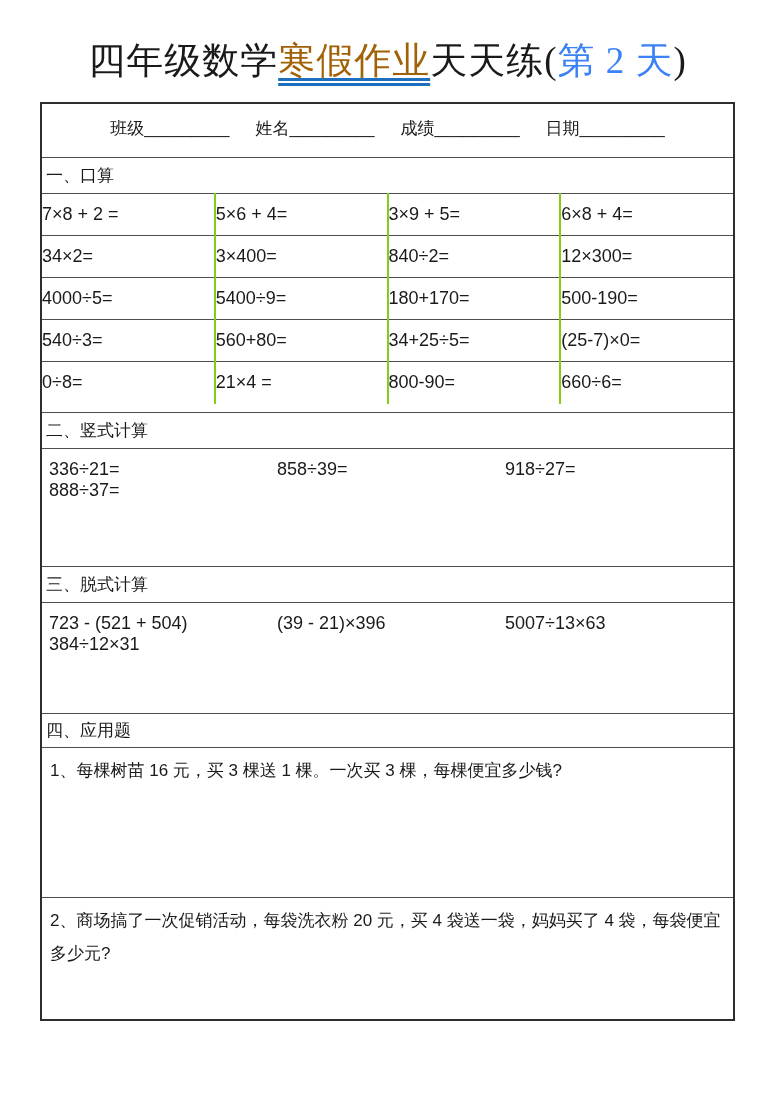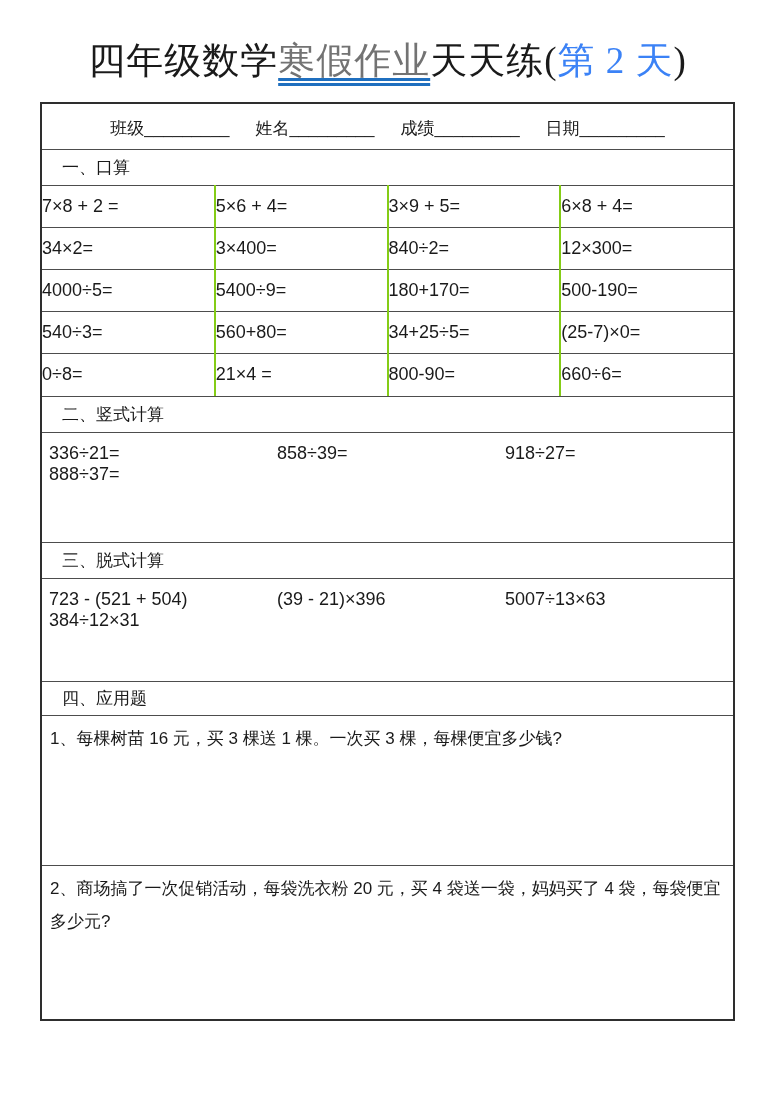--- a/index.html
+++ b/index.html
@@ -15,21 +15,21 @@
   .title {
     margin-top: 36px;
     text-align: center;
     font-family: "Liberation Serif", serif;
     font-size: 37px;
     font-weight: 400;
     letter-spacing: 1px;
     white-space: nowrap;
   }
   .title .hl {
-    color: #737373;
+    color: #a16207;
     text-decoration-line: underline;
     text-decoration-style: double;
     text-decoration-color: #1f6fbf;
     text-underline-offset: 5px;
   }
   .title .day { color: #3b82f6; }
 
   
   .worksheet {
     margin: 16px 40px 0 40px;
@@ -49,22 +49,23 @@
     gap: 26px;
     font-size: 17px;
     padding-top: 4px;
   }
   .info-field { white-space: nowrap; }
   .info-field .blank { letter-spacing: 0; }
 
   .sec-heading {
     height: 36px;
     line-height: 36px;
-    padding-left: 20px;
+    padding-left: 4px;
     font-size: 17px;
+    margin-top: 8px;
   }
   .sec-heading.h4 { height: 34px; line-height: 34px; }
 
   table.grid { border-collapse: collapse; width: 100%; }
   table.grid td {
     height: 42px;
     font-size: 18px;
     padding-left: 0;
     width: 25%;
     vertical-align: middle;

